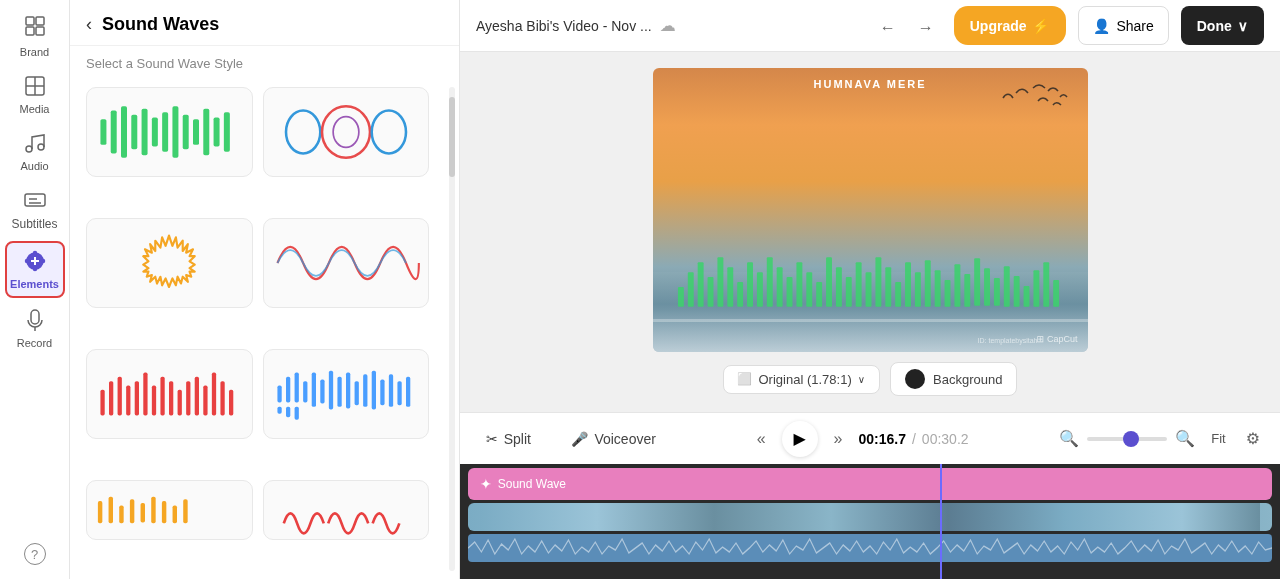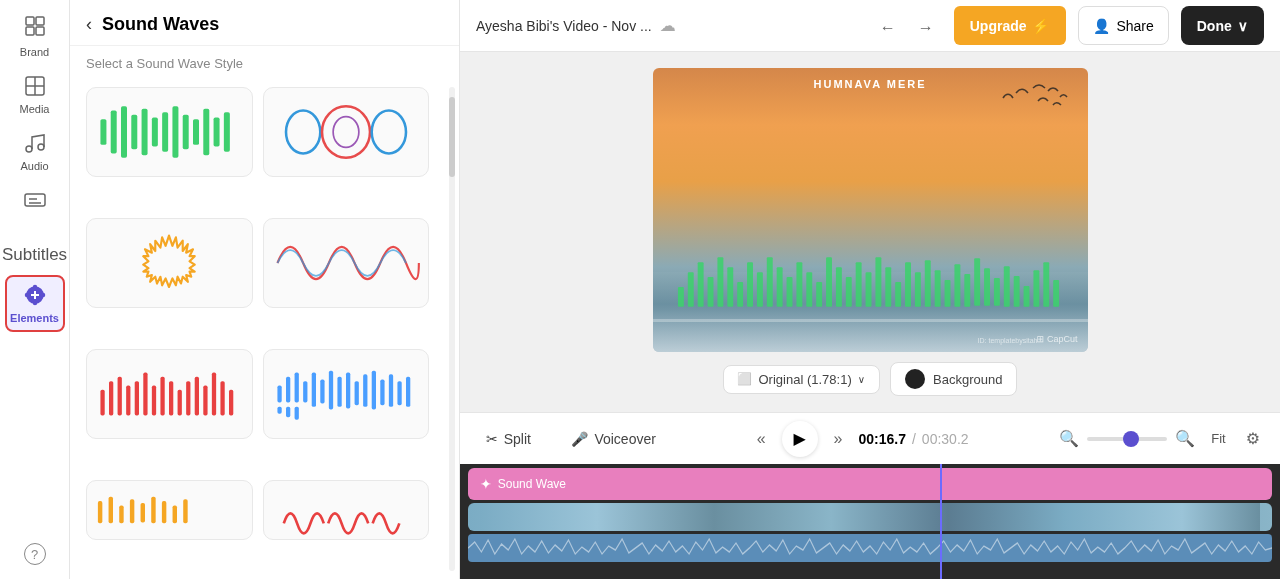--- a/index.html
+++ b/index.html
@@ -123,21 +123,21 @@
       cursor: pointer;
       color: #666;
       font-size: 16px;
       padding: 4px 8px;
       border-radius: 4px;
     }
     .upgrade-btn {
       background: #f5a623;
       color: #fff;
       border: none;
-      border-radius: 6px;
+      border-radius: 14px;
       padding: 8px 16px;
       font-size: 14px;
       font-weight: 600;
       cursor: pointer;
       display: flex;
       align-items: center;
       gap: 6px;
     }
     .share-btn {
       background: none;
@@ -477,34 +477,44 @@
     <span style="font-size:11px;color:#555;">Audio</span>
   </div>
   <div class="sidebar-item">
     <div>
       <svg width="24" height="24" viewBox="0 0 24 24" fill="none" stroke="#666" stroke-width="1.5">
         <rect x="2" y="6" width="20" height="12" rx="2"></rect>
         <line x1="6" y1="11" x2="14" y2="11"></line>
         <line x1="6" y1="15" x2="18" y2="15"></line>
       </svg>
     </div>
-    <span style="font-size:17px;color:#555;margin-top:28px;">Subtitles</span>
+    <span style="font-size:12px;color:#555;">Subtitles</span>
   </div>
   <div class="sidebar-item active" style="border:2px solid #e04040; background:#f0eeff;">
     <div>
       <svg width="24" height="24" viewBox="0 0 24 24" fill="none" stroke="#5b4fcf" stroke-width="1.5">
         <circle cx="12" cy="12" r="8" fill="#5b4fcf"></circle>
         <path d="M12 8v8M8 12h8" stroke="#fff" stroke-width="2"></path>
         <circle cx="12" cy="4" r="1.5" fill="#5b4fcf"></circle>
         <circle cx="20" cy="12" r="1.5" fill="#5b4fcf"></circle>
         <circle cx="12" cy="20" r="1.5" fill="#5b4fcf"></circle>
         <circle cx="4" cy="12" r="1.5" fill="#5b4fcf"></circle>
       </svg>
     </div>
     <span style="font-size:11px;color:#5b4fcf;font-weight:600;">Elements</span>
+  </div>
+  <div class="sidebar-item">
+    <div>
+      <svg width="24" height="24" viewBox="0 0 24 24" fill="none" stroke="#666" stroke-width="1.5">
+        <path d="M12 2a4 4 0 0 1 4 4v6a4 4 0 0 1-8 0V6a4 4 0 0 1 4-4z"></path>
+        <path d="M19 12a7 7 0 0 1-14 0"></path>
+        <line x1="12" y1="19" x2="12" y2="23"></line>
+      </svg>
+    </div>
+    <span style="font-size:11px;color:#555;">Record</span>
   </div>
   <div style="flex:1;"></div>
   <div class="sidebar-item">
     <div style="width:22px;height:22px;border-radius:50%;border:1.5px solid #888;display:flex;align-items:center;justify-content:center;font-size:13px;color:#888;">?</div>
   </div>
 </div>
 
 <div class="panel">
   <div class="panel-header">
     <span class="back-btn">‹</span>

